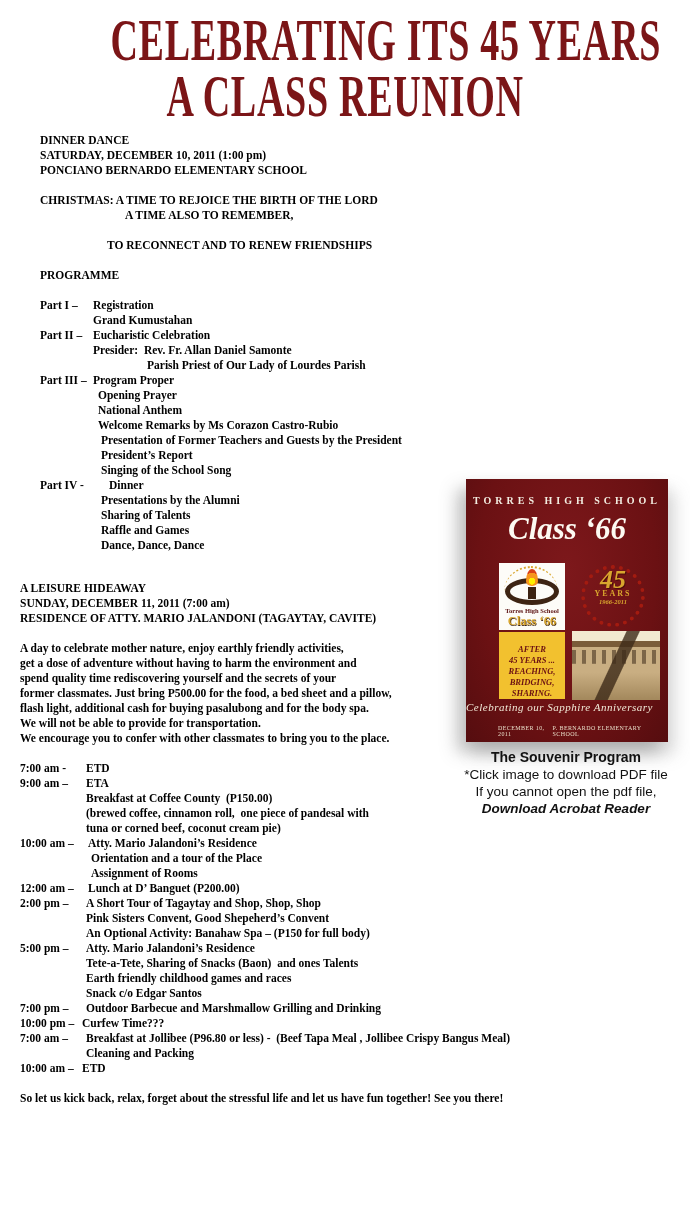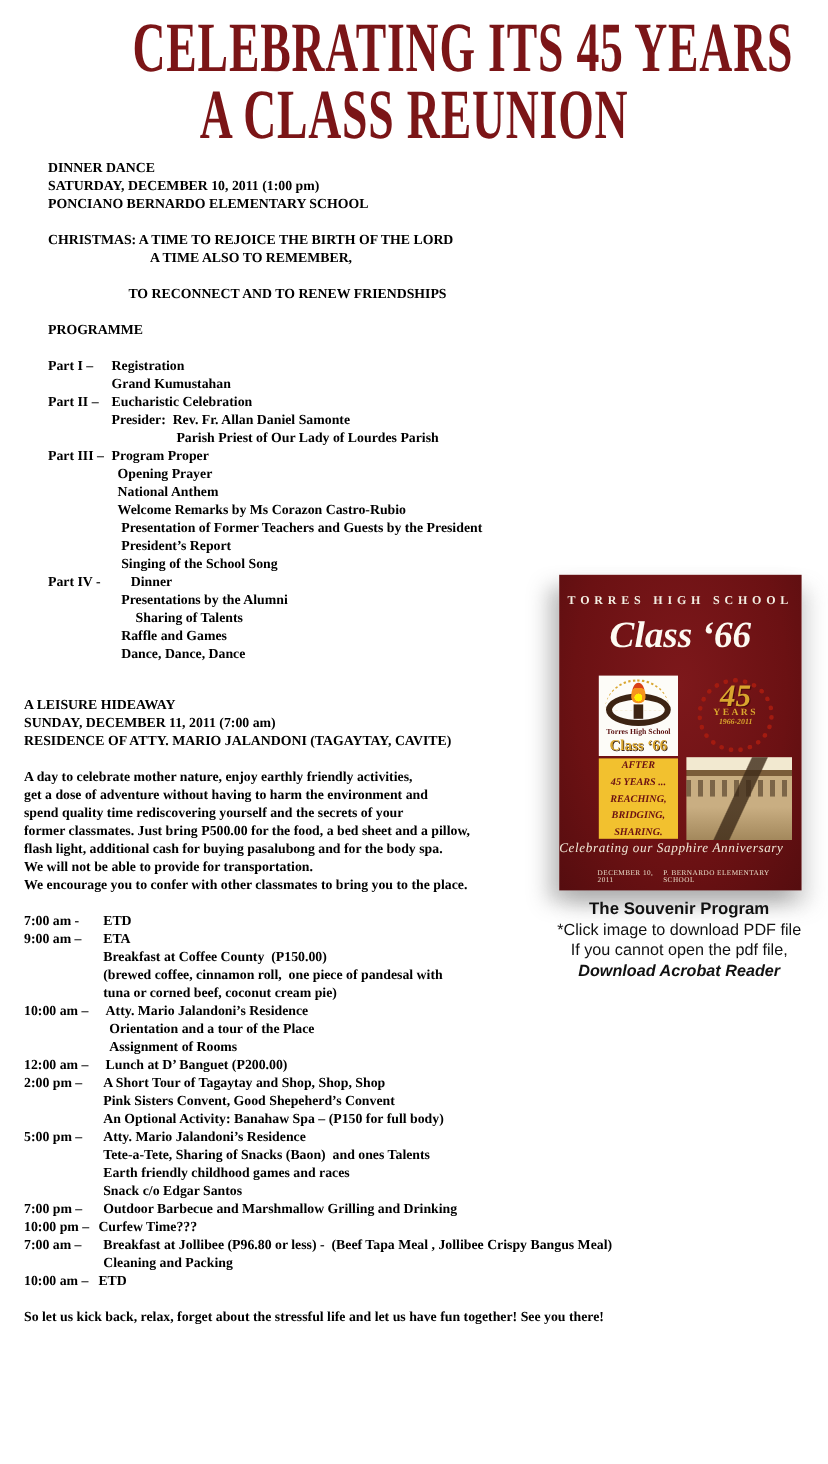--- a/index.html
+++ b/index.html
@@ -45,21 +45,21 @@
             font-size:12.5px;line-height:15px;color:var(--col-gold,#d9a62e);font-weight:bold;
             text-shadow:0.6px 0.6px 0 #3d2413;}
   .badge{position:absolute;left:115px;top:86px;width:64px;height:62px;border-radius:50%;
          border:4px dotted var(--col-ray,#a31b10);display:flex;flex-direction:column;
          align-items:center;box-sizing:border-box;}
   .b-num{font-size:26px;line-height:22px;font-style:italic;font-weight:bold;
          color:var(--col-gold,#d9a62e);text-shadow:1px 1px 0 #4d0c0c;}
   .b-years{font-size:8px;letter-spacing:2px;color:var(--col-gold,#d9a62e);margin-top:-2px;}
   .b-range{font-size:6.5px;font-style:italic;color:var(--col-gold,#d9a62e);}
   .motto{position:absolute;left:33px;top:153px;width:66px;height:67px;background:var(--col-yellow,#f2c12f);
-         display:flex;flex-direction:column;align-items:center;justify-content:space-between;}
+         display:flex;flex-direction:column;align-items:center;justify-content:flex-end;}
   .m-ln{font-size:8.5px;line-height:11px;font-style:italic;font-weight:bold;color:#6b1113;text-align:center;}
   .photo{position:absolute;left:106px;top:152px;width:88px;height:69px;
          background:
            linear-gradient(115deg, transparent 45%, rgba(61,42,24,.8) 46% 56%, transparent 57%),
            repeating-linear-gradient(90deg, rgba(61,42,24,.55) 0 4px, transparent 4px 10px) 0 35%/100% 20% no-repeat,
            linear-gradient(180deg, #f2e9d0 0 15%, #7a5c39 15% 23%, #c9ae82 23% 60%, #a3885c 100%);}
   .cv-script{position:absolute;top:222px;left:0;width:100%;text-align:left;color:#f2ead8;
              font-style:italic;font-size:11px;letter-spacing:.5px;font-weight:normal;}
   .cv-footer{position:absolute;top:246px;left:0;width:100%;box-sizing:border-box;
              padding:0 12px 0 32px;display:flex;justify-content:space-between;
@@ -169,21 +169,21 @@
           <span class="ptext" style="margin-left: 16px;">Dinner</span>
         </div>
 
         <div class="prow">
           <span class="part"></span>
           <span class="ptext" style="margin-left: 8px;">Presentations by the Alumni</span>
         </div>
 
         <div class="prow">
           <span class="part"></span>
-          <span class="ptext" style="margin-left: 20px;">Sharing of Talents</span>
+          <span class="ptext" style="margin-left: 8px;">Sharing of Talents</span>
         </div>
 
         <div class="prow">
           <span class="part"></span>
           <span class="ptext" style="margin-left: 8px;">Raffle and Games</span>
         </div>
 
         <div class="prow">
           <span class="part"></span>
           <span class="ptext" style="margin-left: 8px;">Dance, Dance, Dance</span>

